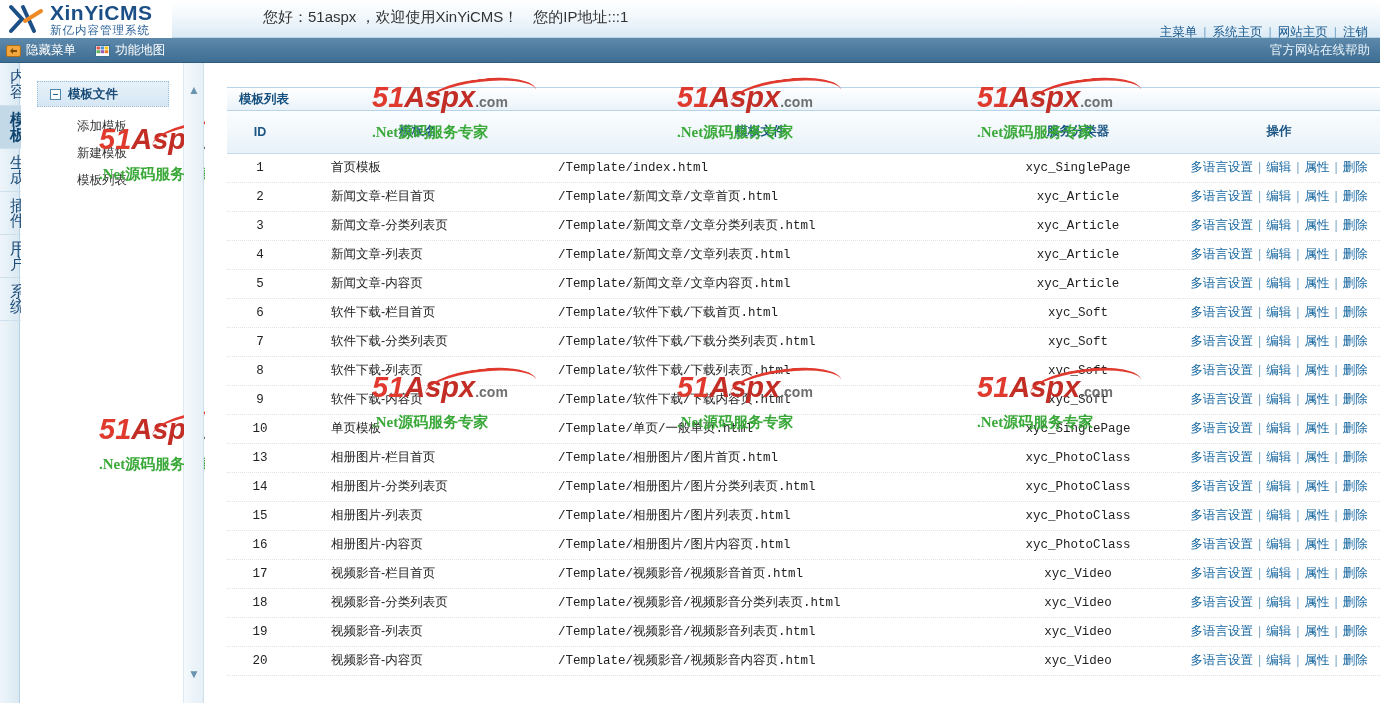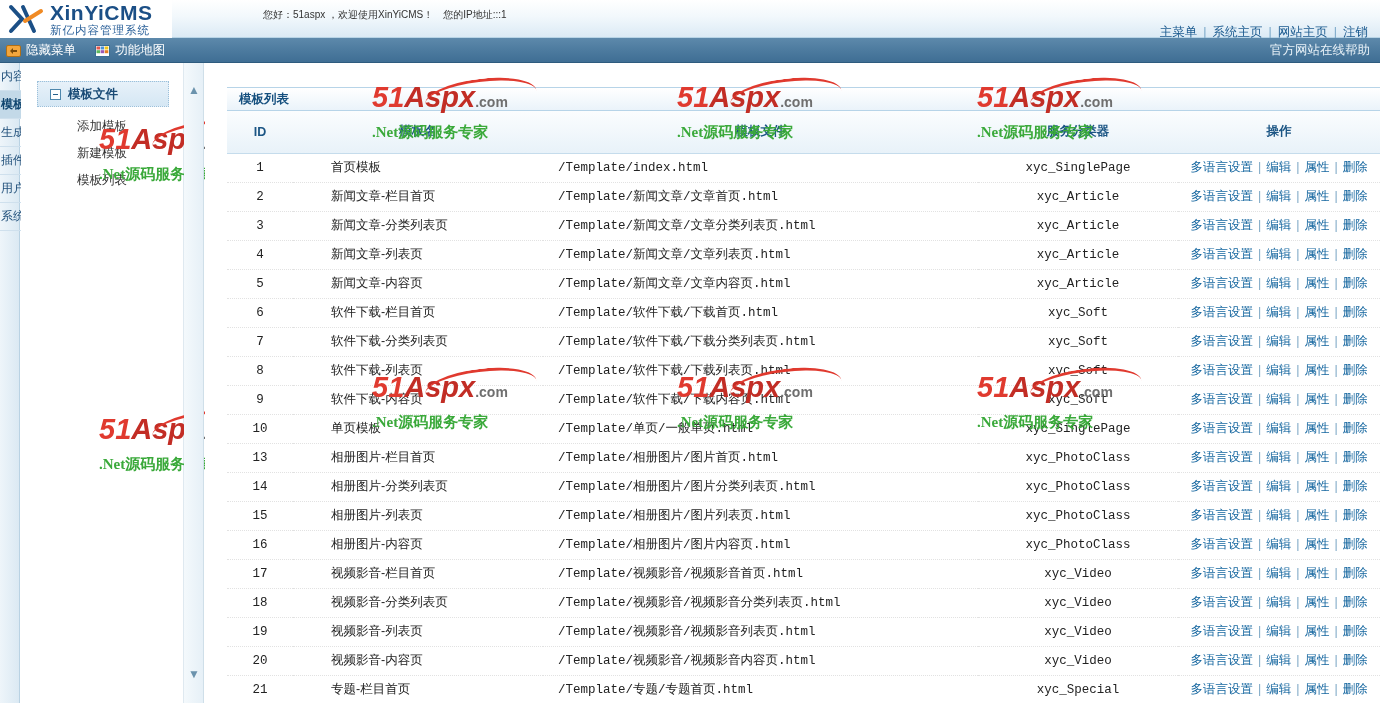--- a/index.html
+++ b/index.html
@@ -33,21 +33,21 @@
   .logo-text { line-height: 1; }
   .logo-title {
     font-size: 21px; font-weight: bold; color: #1b4f86;
     letter-spacing: .5px; font-family: "Liberation Sans", sans-serif;
   }
   .logo-sub {
     font-size: 11.5px; color: #2a6099; margin-top: 2px; letter-spacing: 1px;
   }
   .greeting {
     position: absolute; left: 263px; top: 8px;
-    font-size: 10px; color: #333; white-space: nowrap;
+    font-size: 15px; color: #333; white-space: nowrap;
     font-family: "Liberation Sans", sans-serif;
   }
   .top-links {
     position: absolute; right: 8px; top: 24px;
     font-size: 12.5px; color: #1b5a8f; white-space: nowrap;
   }
   .top-links a { color: #1b5a8f; text-decoration: none; padding: 0 4px; }
   .top-links .sep { color: #7aa8c8; padding: 0 2px; }
 
   
@@ -74,21 +74,21 @@
   .wrap { position: relative; height: 640px; }
 
   
   .vtabs {
     position: absolute; left: 0; top: 0; width: 20px; height: 640px;
     background: linear-gradient(to right, #eef5fa, #dbe9f3);
     border-right: 1px solid #b9d2e3;
   }
   .vtab {
     width: 26px; padding: 6px 0 6px 0;
-    text-align: center; font-size: 12px; color: #1f4e79;
+    text-align: right; font-size: 16px; color: #1f4e79;
     line-height: 15px; letter-spacing: 0;
     border-bottom: 1px solid #cfe0ed;
     cursor: pointer;
   }
   .vtab.sel { background: #c3d9e8; font-weight: bold; color: #10456f; }
 
   
   .treepanel {
     position: absolute; left: 21px; top: 0; width: 163px; height: 640px;
     background: #ffffff; border-right: 1px solid #dfe9f0;
@@ -445,27 +445,20 @@
             <td class="c-cls">xyc_Video</td>
             <td class="c-act"><a href="#">多语言设置</a><span class="bar">|</span><a href="#">编辑</a><span class="bar">|</span><a href="#">属性</a><span class="bar">|</span><a href="#">删除</a></td>
           </tr>
           <tr>
             <td class="c-id">20</td>
             <td class="c-name">视频影音-内容页</td>
             <td class="c-file">/Template/视频影音/视频影音内容页.html</td>
             <td class="c-cls">xyc_Video</td>
             <td class="c-act"><a href="#">多语言设置</a><span class="bar">|</span><a href="#">编辑</a><span class="bar">|</span><a href="#">属性</a><span class="bar">|</span><a href="#">删除</a></td>
           </tr>
-          <tr>
-            <td class="c-id">21</td>
-            <td class="c-name">专题-栏目首页</td>
-            <td class="c-file">/Template/专题/专题首页.html</td>
-            <td class="c-cls">xyc_Special</td>
-            <td class="c-act"><a href="#">多语言设置</a><span class="bar">|</span><a href="#">编辑</a><span class="bar">|</span><a href="#">属性</a><span class="bar">|</span><a href="#">删除</a></td>
-          </tr>
         </tbody>
     </table>
 
     <div class="wm" style="left:145px; top:20px;">
       <div class="l1"><span class="n51">51</span><span class="asp">Aspx</span><span class="com">.com</span></div>
       <div class="swish"></div>
       <div class="l2">.Net源码服务专家</div>
     </div>
     <div class="wm" style="left:450px; top:20px;">
       <div class="l1"><span class="n51">51</span><span class="asp">Aspx</span><span class="com">.com</span></div>

